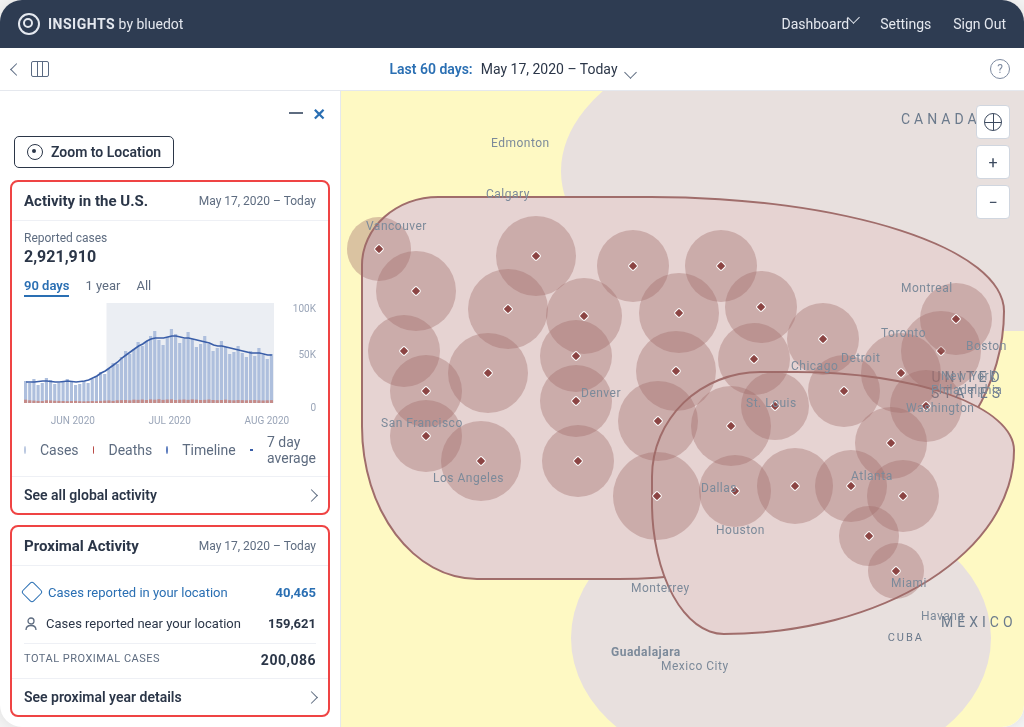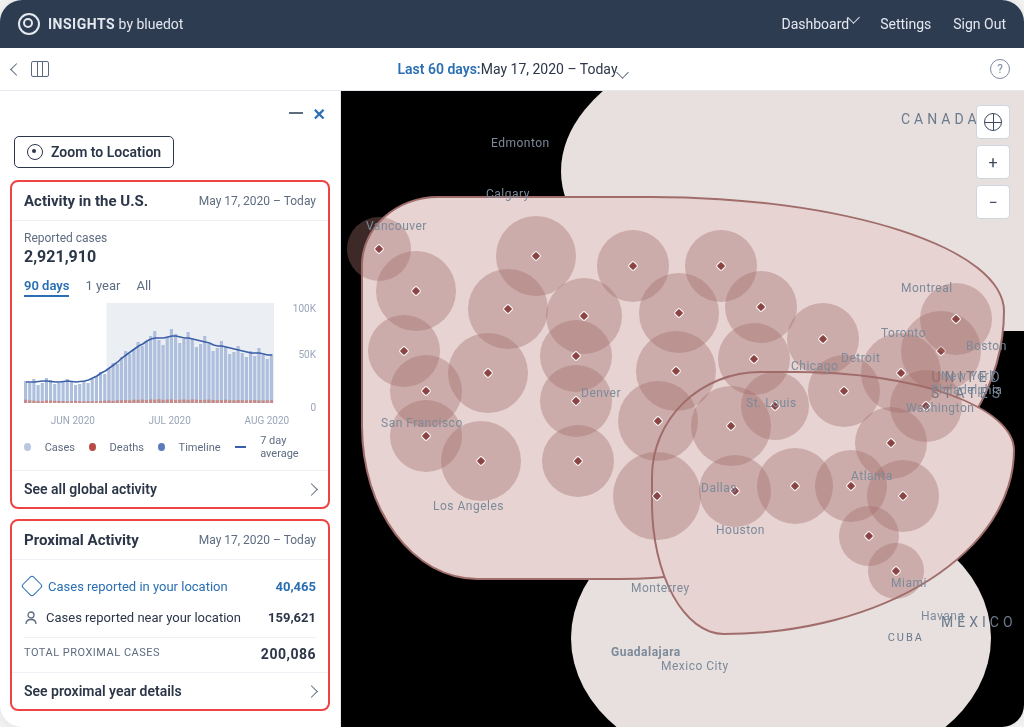--- a/index.html
+++ b/index.html
@@ -12,21 +12,21 @@
   .topnav{margin-left:auto;display:flex;align-items:center;gap:22px}
   .topnav-item{cursor:pointer;display:flex;align-items:flex-start;gap:0}
   .chev{width:8px;height:8px;border-right:1.5px solid currentColor;border-bottom:1.5px solid currentColor;transform:rotate(45deg);margin-top:-3px}
   .subbar{height:42px;border-bottom:1px solid #e5e8ee;display:flex;align-items:center;justify-content:center;position:relative;font-size:14px}
   .sub-left{position:absolute;left:12px;display:flex;align-items:center;gap:10px;color:#5a6a82}
   .sub-right{position:absolute;right:14px}
   .back-ch{width:8px;height:8px;border-left:1.5px solid #5a6a82;border-bottom:1.5px solid #5a6a82;transform:rotate(45deg)}
   .mapicon{width:16px;height:14px;border:1.5px solid #5a6a82;border-radius:2px;position:relative}
   .mapicon:before,.mapicon:after{content:"";position:absolute;top:0;bottom:0;width:1px;background:#5a6a82}
   .mapicon:before{left:5px}.mapicon:after{right:5px}
-  .daterange{cursor:pointer;display:flex;align-items:flex-end;gap:0}
+  .daterange{cursor:pointer;display:flex;align-items:flex-end;gap:8px}
   .daterange .blue{color:#2a6fb3;font-weight:600}
   .helpcirc{width:18px;height:18px;border:1.5px solid #7d8aa0;border-radius:50%;display:flex;align-items:center;justify-content:center;color:#7d8aa0;font-size:12px;cursor:pointer}
   .body{display:flex;height:calc(727px - 48px - 42px)}
   .sidebar{width:320px;flex:none;border-right:1px solid #e5e8ee;overflow:auto;padding:8px 10px}
   .panel-title{display:flex;align-items:center;font-size:17px;font-weight:700;color:#2b3648;padding:6px 4px 10px}
   .panel-actions{margin-left:auto;display:flex;gap:10px;color:#5e6c80}
   .minimize{width:14px;height:2px;background:#5e6c80;margin-top:7px}
   .closex{font-size:16px;color:#2a6fb3;cursor:pointer}
   .zoom-btn{display:inline-flex;align-items:center;gap:8px;border:1.5px solid #2b3648;border-radius:5px;padding:7px 12px;font-size:14px;font-weight:600;cursor:pointer;color:#2b3648;margin:2px 4px 12px}
   .target{width:14px;height:14px;border:1.5px solid #2b3648;border-radius:50%;position:relative}
@@ -40,33 +40,33 @@
   .stat .lbl{font-size:12px;color:#5e6c80}
   .stat .val{font-size:16px;font-weight:700;margin-top:2px}
   .stat+.stat{border-left:1px solid #eef0f5;padding-left:18px}
   .tabs{display:flex;gap:16px;font-size:13px;color:#5e6c80;margin:12px 0 6px}
   .tab{cursor:pointer}
   .tab.active{color:#2a6fb3;font-weight:600;border-bottom:2px solid #2a6fb3;padding-bottom:2px}
   .chart{position:relative;height:110px}
   .chart .ytick{position:absolute;right:0;font-size:10px;color:#9aa5b8}
   .chart svg{display:block}
   .xlabels{display:flex;justify-content:space-around;font-size:10px;color:#9aa5b8;margin-top:2px}
-  .legend{display:flex;gap:14px;font-size:11px;color:#5e6c80;margin-top:8px;align-items:center}
+  .legend{display:flex;gap:14px;font-size:14px;color:#5e6c80;margin-top:8px;align-items:center}
   .dot{width:8px;height:8px;border-radius:50%}
   .dash{width:14px;height:2px}
   .link-row{border-top:1px solid #eef0f5;padding:10px 12px;display:flex;align-items:center;font-size:14px;color:#2b3648;font-weight:600;cursor:pointer}
   .link-row .chev-r{margin-left:auto;width:8px;height:8px;border-right:1.5px solid #5e6c80;border-top:1.5px solid #5e6c80;transform:rotate(45deg)}
   .prox-row{display:flex;align-items:flex-end;font-size:13px;padding:8px 0}
   .prox-row .num{margin-left:auto;font-weight:700}
   .prox-row.blue-row{color:#2a6fb3}
   .prox-icon{width:14px;height:14px;border:1.5px solid currentColor;border-radius:3px;transform:rotate(45deg);margin-right:8px;flex:none}
   .prox-icon.person{border:none;transform:none}
   .prox-total{border-top:1px solid #eef0f5;margin-top:4px;padding-top:8px;font-size:11px;letter-spacing:.5px;color:#5e6c80;display:flex}
   .prox-total .num{margin-left:auto;font-weight:700;color:#2b3648;font-size:14px}
-  .maparea{flex:1;position:relative;background:#000000;overflow:hidden}
+  .maparea{flex:1;position:relative;background:#fef9c3;overflow:hidden}
   .map-controls{position:absolute;top:14px;right:14px;display:flex;flex-direction:column;gap:6px;z-index:40}
   .mc-btn{width:32px;height:32px;background:#fff;border:1px solid #d0d6df;border-radius:4px;display:flex;align-items:center;justify-content:center;font-size:16px;color:#3c4a5f;cursor:pointer}
   .globe{width:16px;height:16px;border:1.5px solid #3c4a5f;border-radius:50%;position:relative}
   .globe:before{content:"";position:absolute;left:50%;top:0;bottom:0;width:1px;background:#3c4a5f}
   .globe:after{content:"";position:absolute;top:50%;left:0;right:0;height:1px;background:#3c4a5f}
   .land{position:absolute;background:#e8e0de;border-radius:40%/50%}
   .land.canada{top:-80px;left:220px;width:780px;height:320px}
   .land.mexico{bottom:-40px;left:230px;width:420px;height:260px}
   .land.cuba{bottom:80px;right:60px;width:140px;height:40px;transform:rotate(-15deg);border-radius:50%/60%}
   .us-border{position:absolute;top:105px;left:20px;width:640px;height:380px;border:2px solid #a06d6b;background:#e6d3d2;border-radius:12% 55% 60% 18%/18% 30% 70% 40%}
@@ -389,21 +389,21 @@
           <div class="maplabel" style="left: 500px; top: 260px;">Detroit</div>
           <div class="maplabel" style="left: 450px; top: 268px;">Chicago</div>
           <div class="maplabel" style="left: 240px; top: 295px;">Denver</div>
           <div class="maplabel" style="left: 405px; top: 305px;">St. Louis</div>
           <div class="maplabel" style="left: 625px; top: 248px;">Boston</div>
           <div class="maplabel" style="left: 600px; top: 278px;">New York</div>
           <div class="maplabel" style="left: 590px; top: 292px;">Philadelphia</div>
           <div class="maplabel" style="left: 565px; top: 310px;">Washington</div>
           <div class="maplabel" style="left: 510px; top: 378px;">Atlanta</div>
           <div class="maplabel" style="left: 40px; top: 325px;">San Francisco</div>
-          <div class="maplabel" style="left: 92px; top: 380px; margin-top: 28px;">Los Angeles</div>
+          <div class="maplabel" style="left: 92px; top: 380px;">Los Angeles</div>
           <div class="maplabel" style="left: 360px; top: 390px;">Dallas</div>
           <div class="maplabel" style="left: 375px; top: 432px;">Houston</div>
           <div class="maplabel" style="left: 290px; top: 490px;">Monterrey</div>
           <div class="maplabel" style="left: 270px; top: 554px; font-weight: bold;">Guadalajara</div>
           <div class="maplabel" style="left: 320px; top: 568px;">Mexico City</div>
           <div class="maplabel" style="left: 550px; top: 485px;">Miami</div>
           <div class="maplabel" style="left: 580px; top: 518px;">Havana</div>
         </div>
 
     <div class="map-controls">

